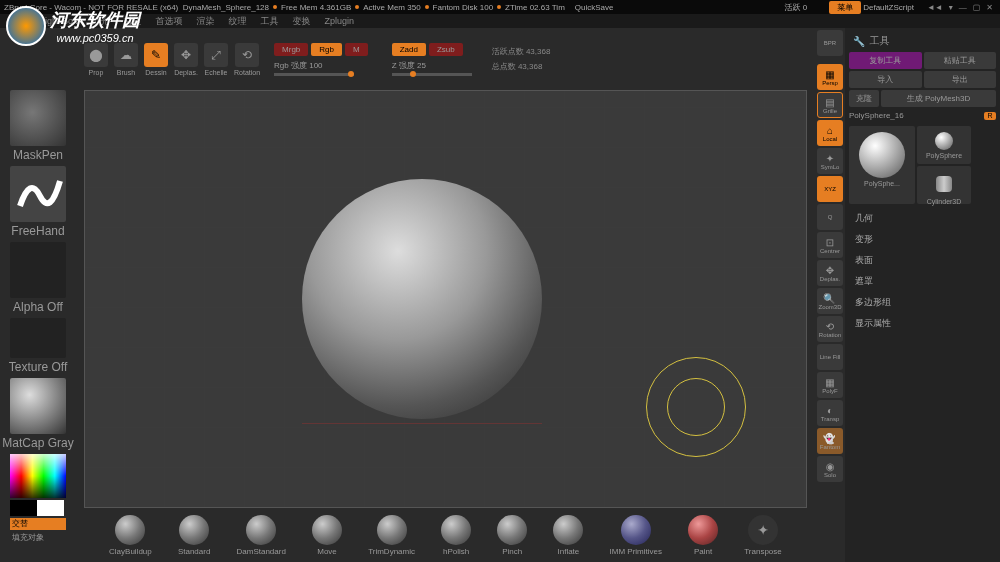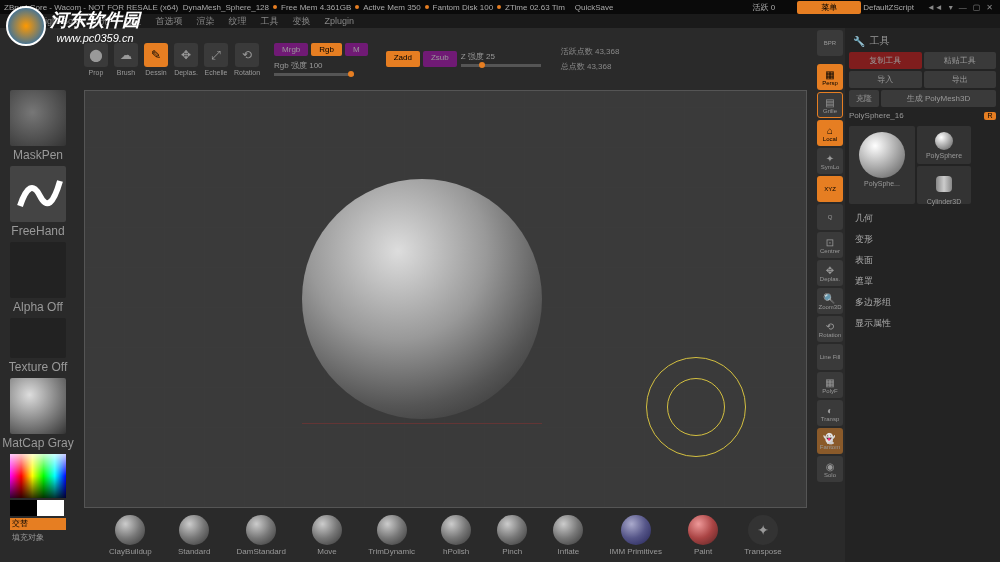--- a/index.html
+++ b/index.html
@@ -1,21 +1,21 @@
 <!DOCTYPE html>
 <html><head>
 <meta charset="utf-8">
 <style>
 * { margin: 0; padding: 0; box-sizing: border-box; font-family: Arial, sans-serif; }
 body { width: 1000px; height: 562px; background: #2a2a2a; color: #999; font-size: 9px; overflow: hidden; position: relative; }
 
 .titlebar { height: 14px; background: #0a0a0a; display: flex; align-items: center; padding: 0 4px; font-size: 8px; color: #aaa; }
 .titlebar .dot { width: 4px; height: 4px; background: #e67e22; border-radius: 50%; margin: 0 4px; }
 .titlebar .gap { flex: 1; }
-.titlebar .btn-orange { background: #e67e22; color: #000; padding: 1px 24px; border-radius: 2px; margin: 0 2px; }
+.titlebar .btn-orange { background: #e67e22; color: #000; padding: 1px 8px; border-radius: 2px; margin: 0 2px; }
 .titlebar .ico { margin: 0 3px; color: #888; }
 
 .menubar { height: 14px; background: #1a1a1a; display: flex; align-items: center; padding: 0 8px; font-size: 9px; color: #888; }
 .menubar span { margin-right: 14px; cursor: pointer; }
 
 .main { display: flex; height: 534px; }
 .left-col { width: 76px; background: #2a2a2a; padding: 2px; }
 .thumb-box { width: 56px; height: 56px; background: #444; margin: 2px auto; border-radius: 2px; position: relative; }
 .thumb-label { text-align: center; font-size: 12px; color: #999; margin-bottom: 4px; }
 .color-picker { width: 56px; height: 44px; margin: 2px auto; background: linear-gradient(to right, #f0f, #f00, #ff0, #0f0, #0ff, #00f); position: relative; }
@@ -24,21 +24,21 @@
 .swatch { width: 27px; height: 16px; }
 .orange-strip { background: #e67e22; height: 12px; margin: 2px 8px; font-size: 8px; color: #000; padding: 0 2px; }
 .fill-label { font-size: 8px; color: #999; margin: 2px 10px; }
 
 .center-col { flex: 1; display: flex; flex-direction: column; }
 .toolbar { height: 62px; background: #2a2a2a; display: flex; align-items: center; padding: 4px 8px; gap: 6px; }
 .tool-btn { display: flex; flex-direction: column; align-items: center; gap: 2px; font-size: 7px; color: #999; }
 .tool-btn .ico-box { width: 24px; height: 24px; background: #3a3a3a; border-radius: 3px; display: flex; align-items: center; justify-content: center; font-size: 12px; }
 .tag { padding: 2px 8px; border-radius: 2px; font-size: 8px; }
 .tag.orange { background: #e67e22; color: #000; }
-.tag.dark { background: #701a75; color: #999; }
+.tag.dark { background: #7f1d1d; color: #999; }
 .slider-row { display: flex; flex-direction: column; gap: 2px; font-size: 8px; }
 .slider { width: 80px; height: 3px; background: #555; position: relative; }
 .slider .knob { position: absolute; width: 6px; height: 6px; background: #e67e22; border-radius: 50%; top: -2px; }
 .info-col { display: flex; flex-direction: column; gap: 4px; font-size: 8px; color: #888; margin-left: 14px; }
 
 .viewport { flex: 1; background: #3a3a3a; margin: 0 8px; position: relative; border: 1px solid #555; }
 .viewport::before { content: ''; position: absolute; inset: 0; background: repeating-linear-gradient(0deg, transparent, transparent 39px, #454545 40px), repeating-linear-gradient(90deg, transparent, transparent 39px, #454545 40px); opacity: 0.2; }
 .sphere { position: absolute; left: 50%; top: 50%; transform: translate(-60%, -50%); width: 240px; height: 240px; border-radius: 50%; background: radial-gradient(circle at 40% 30%, #ddd, #999 40%, #555 70%, #222); }
 .cursor-ring { position: absolute; right: 60px; bottom: 50px; width: 100px; height: 100px; border: 1px solid #d4c040; border-radius: 50%; }
 .cursor-ring::after { content: ''; position: absolute; inset: 20px; border: 1px solid #d4c040; border-radius: 50%; }
@@ -50,21 +50,21 @@
 
 .right-tools { width: 30px; background: #2a2a2a; display: flex; flex-direction: column; gap: 2px; padding: 2px; }
 .rt-btn { width: 26px; height: 26px; background: #3a3a3a; border-radius: 3px; display: flex; flex-direction: column; align-items: center; justify-content: center; font-size: 6px; color: #999; }
 .rt-btn.orange { background: #e67e22; color: #000; }
 .rt-btn.orange-border { border: 1px solid #e67e22; }
 
 .right-panel { width: 155px; background: #232323; padding: 4px; }
 .panel-header { display: flex; align-items: center; gap: 4px; font-size: 10px; padding: 2px 4px; }
 .btn-row { display: flex; gap: 2px; margin: 2px 0; }
 .pbtn { flex: 1; background: #3a3a3a; padding: 3px 4px; font-size: 8px; text-align: center; border-radius: 2px; }
-.pbtn.active { background: #7f1d1d; }
+.pbtn.active { background: #701a75; }
 .poly-row { display: flex; align-items: center; gap: 4px; font-size: 8px; padding: 2px 0; }
 .poly-row .orange-dot { width: 8px; height: 8px; background: #e67e22; border-radius: 2px; margin-left: auto; }
 .tool-grid { display: flex; gap: 2px; margin: 4px 0; }
 .tool-cell { width: 54px; background: #333; padding: 4px; text-align: center; font-size: 7px; border-radius: 2px; }
 .tool-cell .ball { width: 36px; height: 36px; border-radius: 50%; margin: 2px auto; background: radial-gradient(circle at 35% 30%, #fff, #aaa 50%, #555); }
 .tool-cell .cyl { width: 30px; height: 28px; margin: 6px auto; background: linear-gradient(90deg, #888, #ccc, #888); border-radius: 4px; }
 .panel-list div { padding: 4px 6px; font-size: 9px; color: #aaa; cursor: pointer; }
 
 .watermark { position: absolute; top: 6px; left: 6px; display: flex; align-items: center; gap: 4px; z-index: 100; }
 .wm-logo { width: 40px; height: 40px; border-radius: 50%; background: radial-gradient(circle, #f90, #06c); border: 2px solid #fff; }
@@ -178,21 +178,21 @@
           <span class="tag orange">Rgb</span>
           <span class="tag dark">M</span>
         </div>
         <div class="slider-row">
             <span>Rgb 强度 100</span>
             <div class="slider">
               <div class="knob" style="left:74px"></div>
             </div>
           </div>
       </div>
-      <div style="display:flex;flex-direction:row;gap:4px;margin-left:12px">
+      <div style="display:flex;flex-direction:column;gap:4px;margin-left:18px">
         <div style="display:flex;gap:3px">
           <span class="tag orange">Zadd</span>
           <span class="tag dark">Zsub</span>
         </div>
         <div class="slider-row">
             <span>Z 强度 25</span>
             <div class="slider">
               <div class="knob" style="left:18px"></div>
             </div>
           </div>

